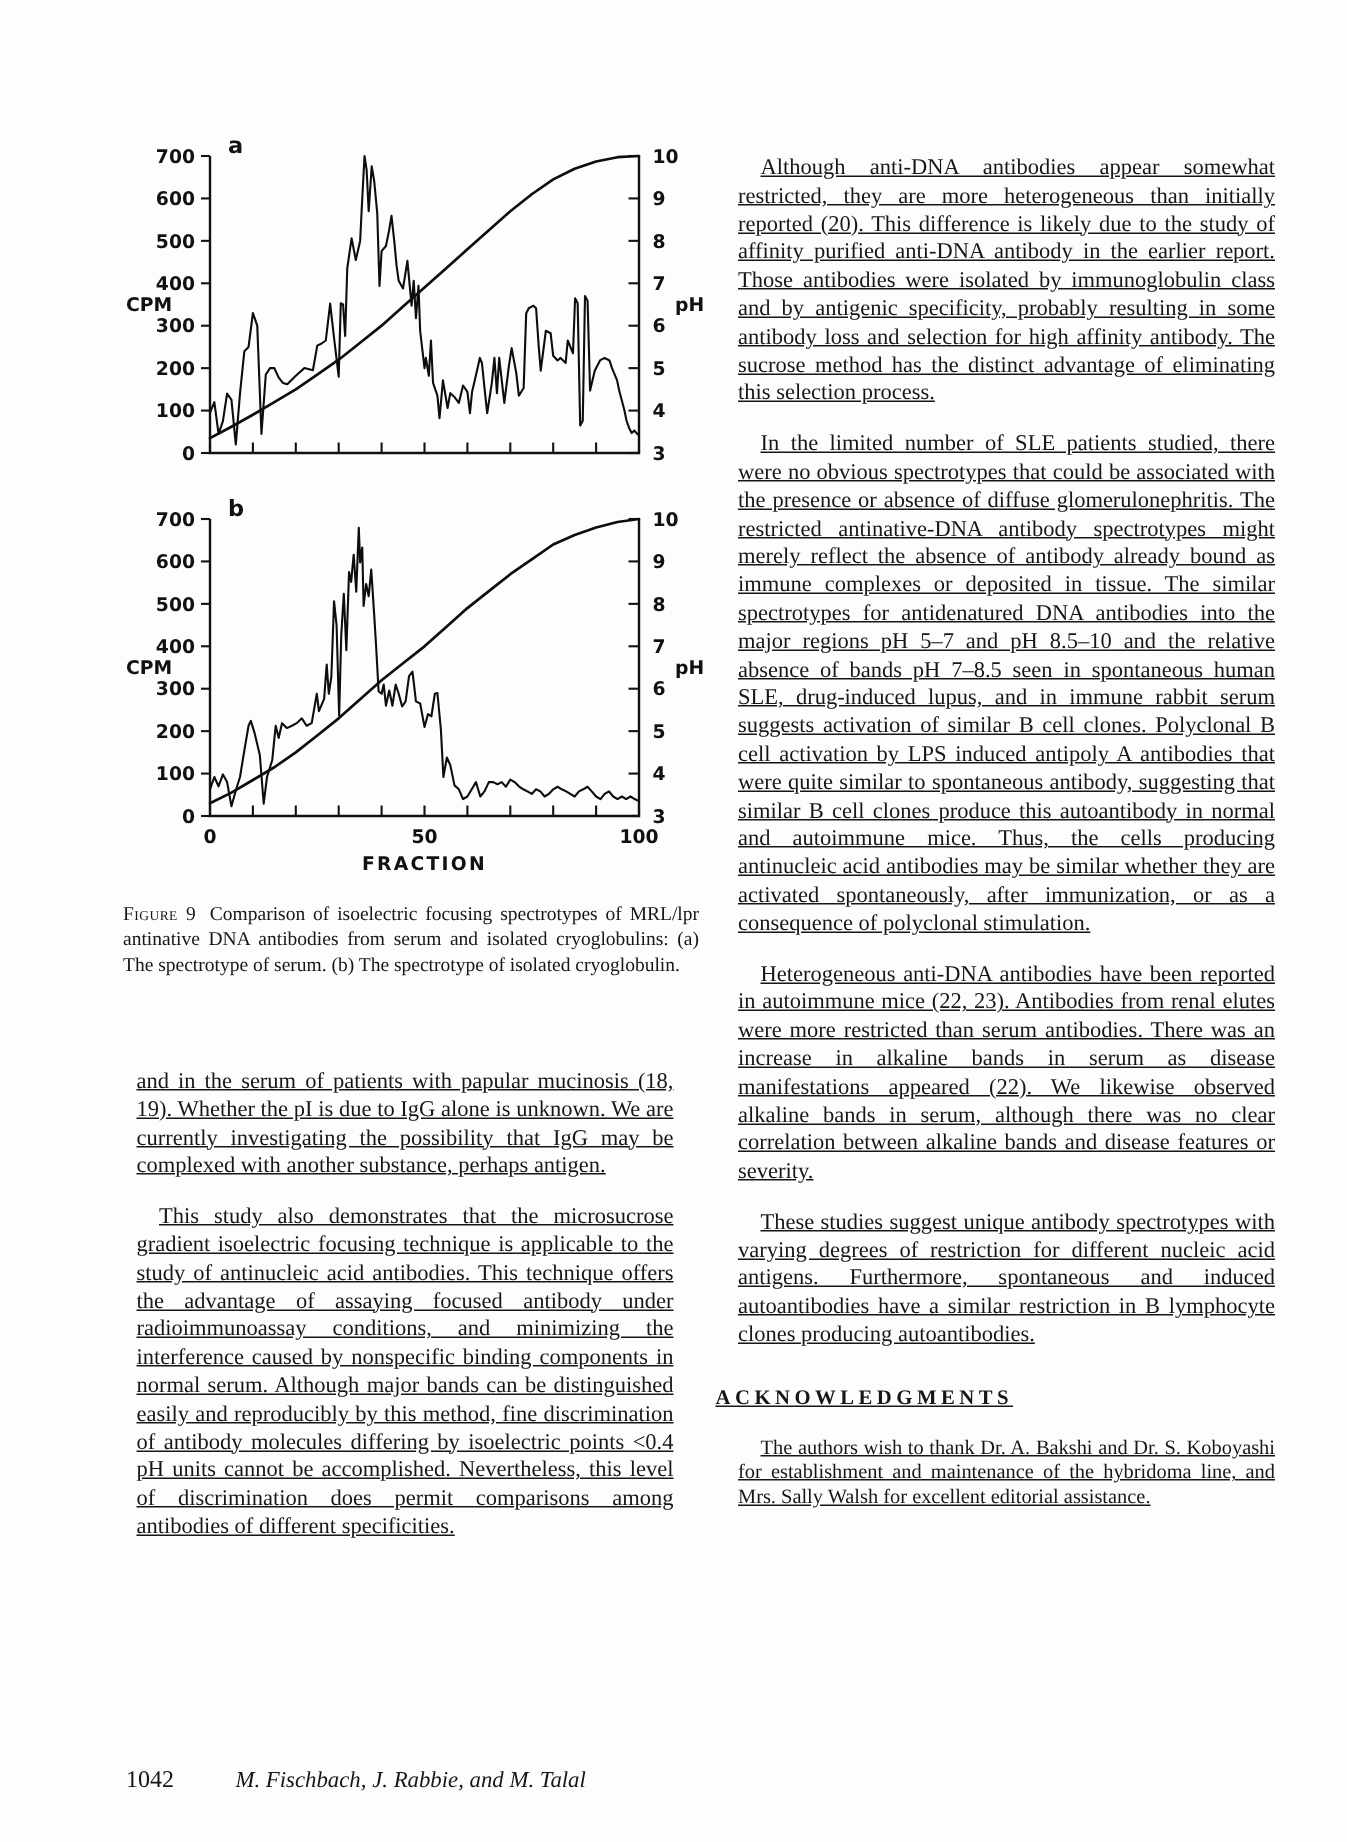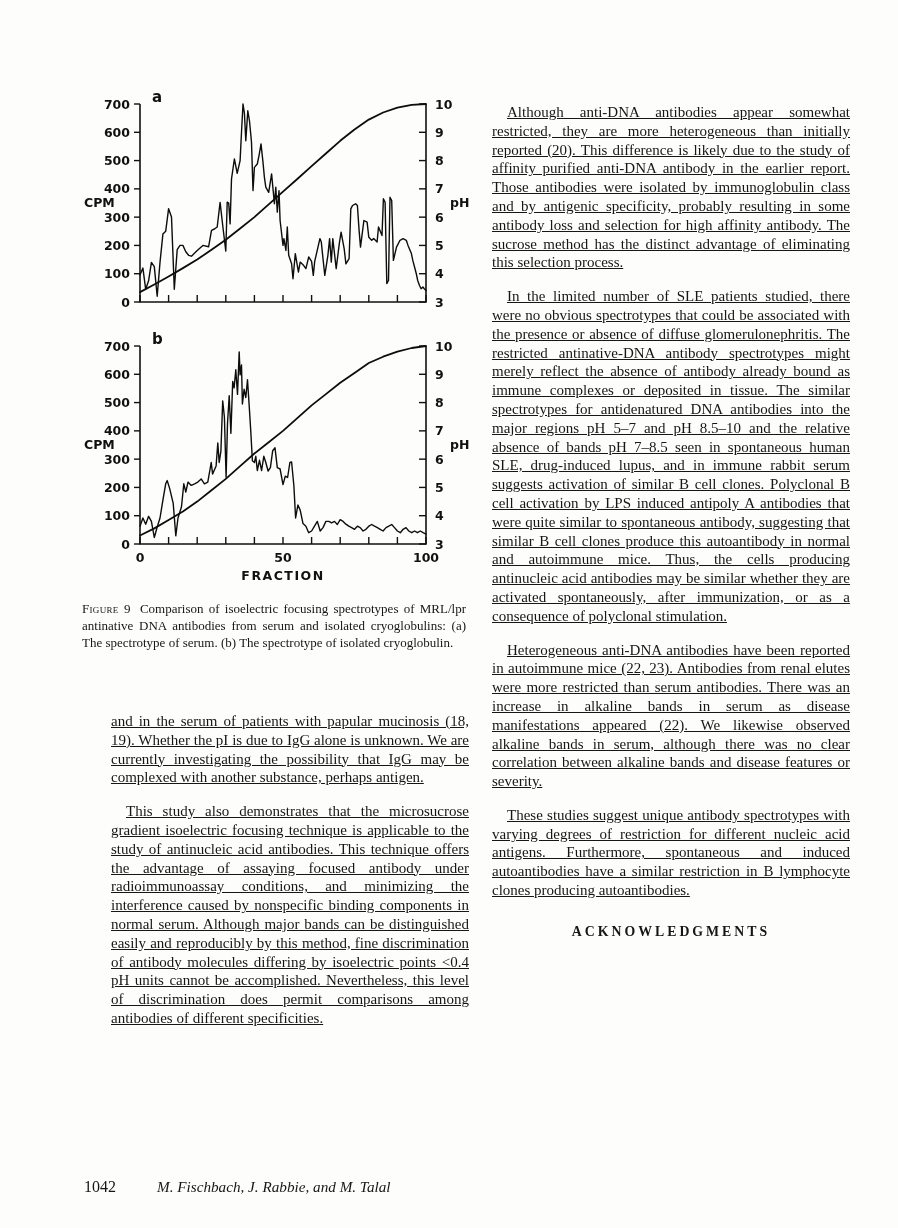--- a/index.html
+++ b/index.html
@@ -7,31 +7,31 @@
     position:relative;
     width:898px;height:1228px;
     background:#fdfdfb;
     color:#161616;
     font-family:"Liberation Serif", serif;
     overflow:hidden;
   }
   .col p{margin:15px;text-align:justify;text-indent:15px;
     font-size:15px;line-height:18.8px;text-decoration:underline;}
   .col p.noindent{text-indent:0;}
-  .left-body{position:absolute;left:96px;top:697px;width:388px;}
+  .left-body{position:absolute;left:76px;top:697px;width:388px;}
   .right-col{position:absolute;left:477px;top:88px;width:388px;}
   .figure-caption{
     position:absolute;left:82px;top:600px;width:384px;
     margin:0;text-align:justify;
     font-size:13px;line-height:17px;
   }
   .figure-caption .figlabel{font-variant:small-caps;letter-spacing:.3px;margin-right:9px;}
   .ack-heading{
-    margin:24px 0 17px 0;text-align:center;
-    font-size:13.8px;font-weight:700;letter-spacing:3px;
+    margin:24px 0 17px 0;text-align:left;
+    font-size:13.8px;font-weight:700;letter-spacing:3px;text-decoration:underline;
   }
   .col p.ack{font-size:13.6px;line-height:16.6px;}
   .footer{position:absolute;left:84px;top:1134px;font-size:16px;margin-top:44px;}
   .footer .pageno{display:inline-block;min-width:44px;}
   .footer .authors{font-style:italic;margin-left:25px;font-size:15.2px;}
   svg.chart{position:absolute;display:block;}
   #chart-a{left:80px;top:86px;}
   #chart-b{left:80px;top:318px;}
   svg.chart text{
     font-family:"DejaVu Sans", "Liberation Sans", sans-serif;
@@ -162,20 +162,21 @@
     <p class="noindent">and in the serum of patients with papular mucinosis (18, 19). Whether the pI is due to IgG alone is unknown. We are currently investigating the possibility that IgG may be complexed with another substance, perhaps antigen.</p>
     <p>This study also demonstrates that the microsucrose gradient isoelectric focusing technique is applicable to the study of antinucleic acid antibodies. This technique offers the advantage of assaying focused antibody under radioimmunoassay conditions, and minimizing the interference caused by nonspecific binding components in normal serum. Although major bands can be distinguished easily and reproducibly by this method, fine discrimination of antibody molecules differing by isoelectric points &lt;0.4 pH units cannot be accomplished. Nevertheless, this level of discrimination does permit comparisons among antibodies of different specificities.</p>
   </div>
 
   <div class="col right-col">
     <p>Although anti-DNA antibodies appear somewhat restricted, they are more heterogeneous than initially reported (20). This difference is likely due to the study of affinity purified anti-DNA antibody in the earlier report. Those antibodies were isolated by immunoglobulin class and by antigenic specificity, probably resulting in some antibody loss and selection for high affinity antibody. The sucrose method has the distinct advantage of eliminating this selection process.</p>
     <p>In the limited number of SLE patients studied, there were no obvious spectrotypes that could be associated with the presence or absence of diffuse glomerulonephritis. The restricted antinative-DNA antibody spectrotypes might merely reflect the absence of antibody already bound as immune complexes or deposited in tissue. The similar spectrotypes for antidenatured DNA antibodies into the major regions pH 5–7 and pH 8.5–10 and the relative absence of bands pH 7–8.5 seen in spontaneous human SLE, drug-induced lupus, and in immune rabbit serum suggests activation of similar B cell clones. Polyclonal B cell activation by LPS induced antipoly A antibodies that were quite similar to spontaneous antibody, suggesting that similar B cell clones produce this autoantibody in normal and autoimmune mice. Thus, the cells producing antinucleic acid antibodies may be similar whether they are activated spontaneously, after immunization, or as a consequence of polyclonal stimulation.</p>
     <p>Heterogeneous anti-DNA antibodies have been reported in autoimmune mice (22, 23). Antibodies from renal elutes were more restricted than serum antibodies. There was an increase in alkaline bands in serum as disease manifestations appeared (22). We likewise observed alkaline bands in serum, although there was no clear correlation between alkaline bands and disease features or severity.</p>
     <p>These studies suggest unique antibody spectrotypes with varying degrees of restriction for different nucleic acid antigens. Furthermore, spontaneous and induced autoantibodies have a similar restriction in B lymphocyte clones producing autoantibodies.</p>
     <h3 class="ack-heading">ACKNOWLEDGMENTS</h3>
+    <p class="ack">The authors wish to thank Dr. A. Bakshi and Dr. S. Koboyashi for establishment and maintenance of the hybridoma line, and Mrs. Sally Walsh for excellent editorial assistance.</p>
   </div>
 
   <div class="footer">
     <span class="pageno">1042</span>
     <span class="authors">M. Fischbach, J. Rabbie, and M. Talal</span>
   </div>
 
 </div>
 
 </body></html>

